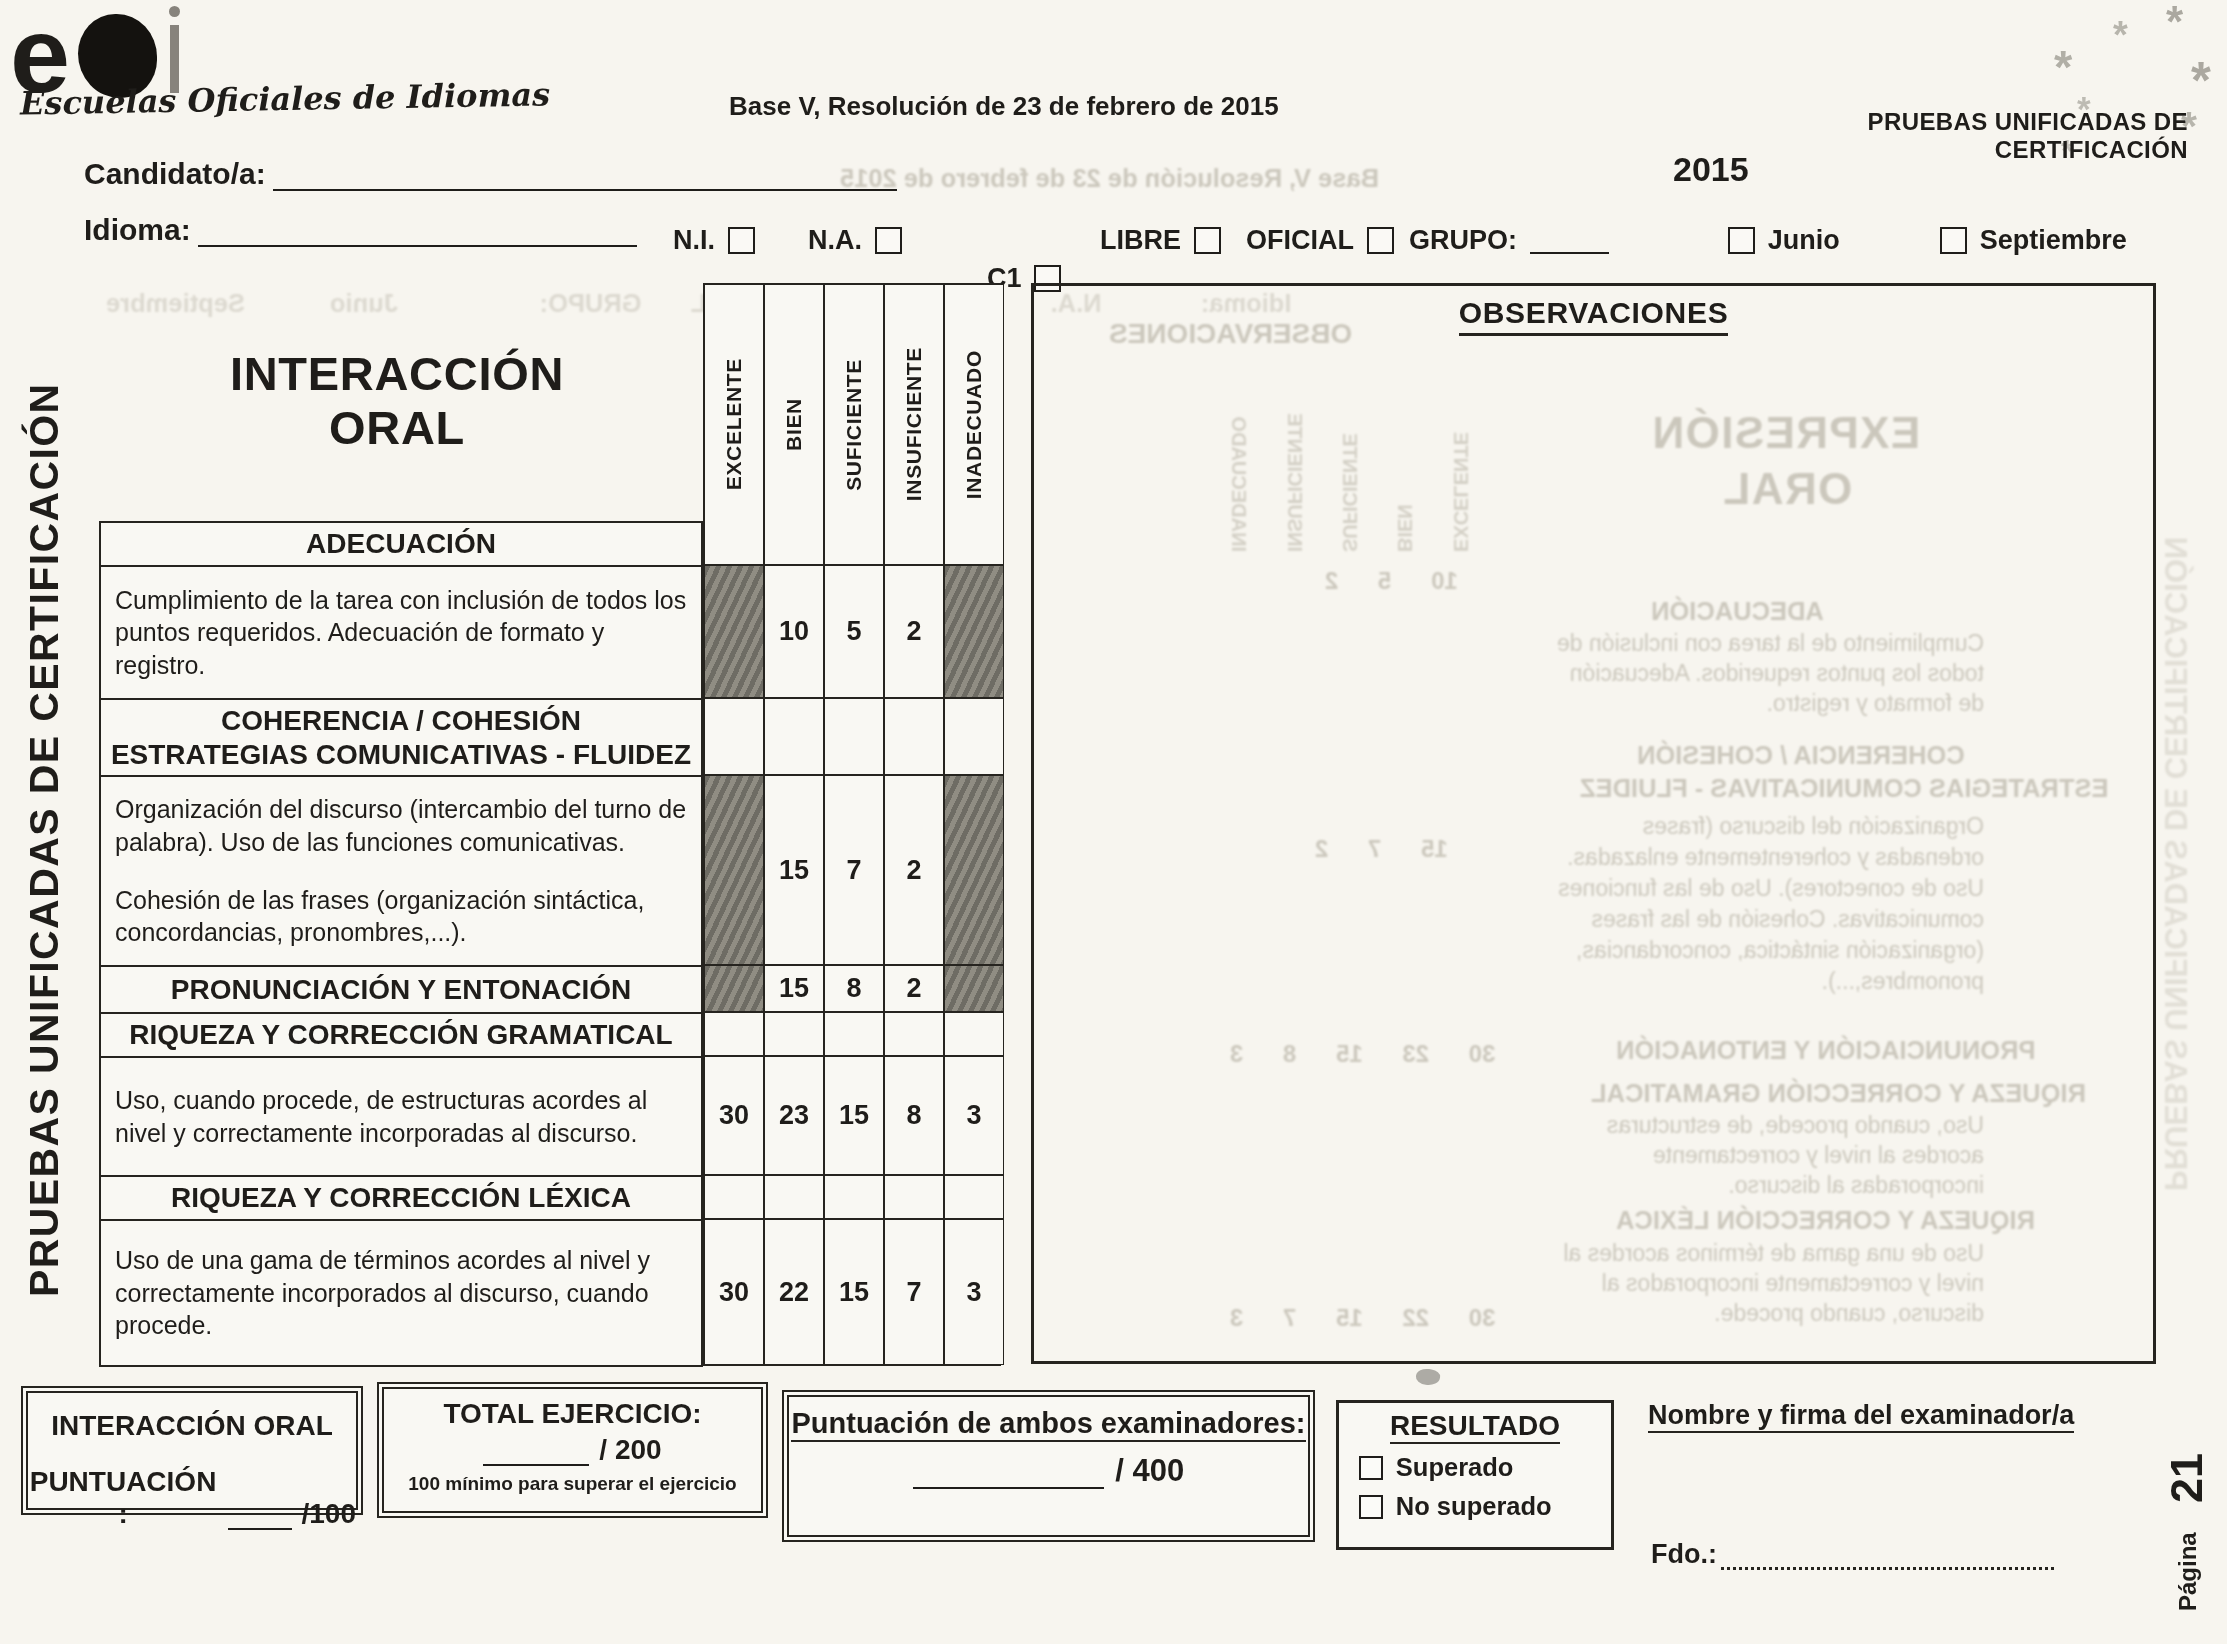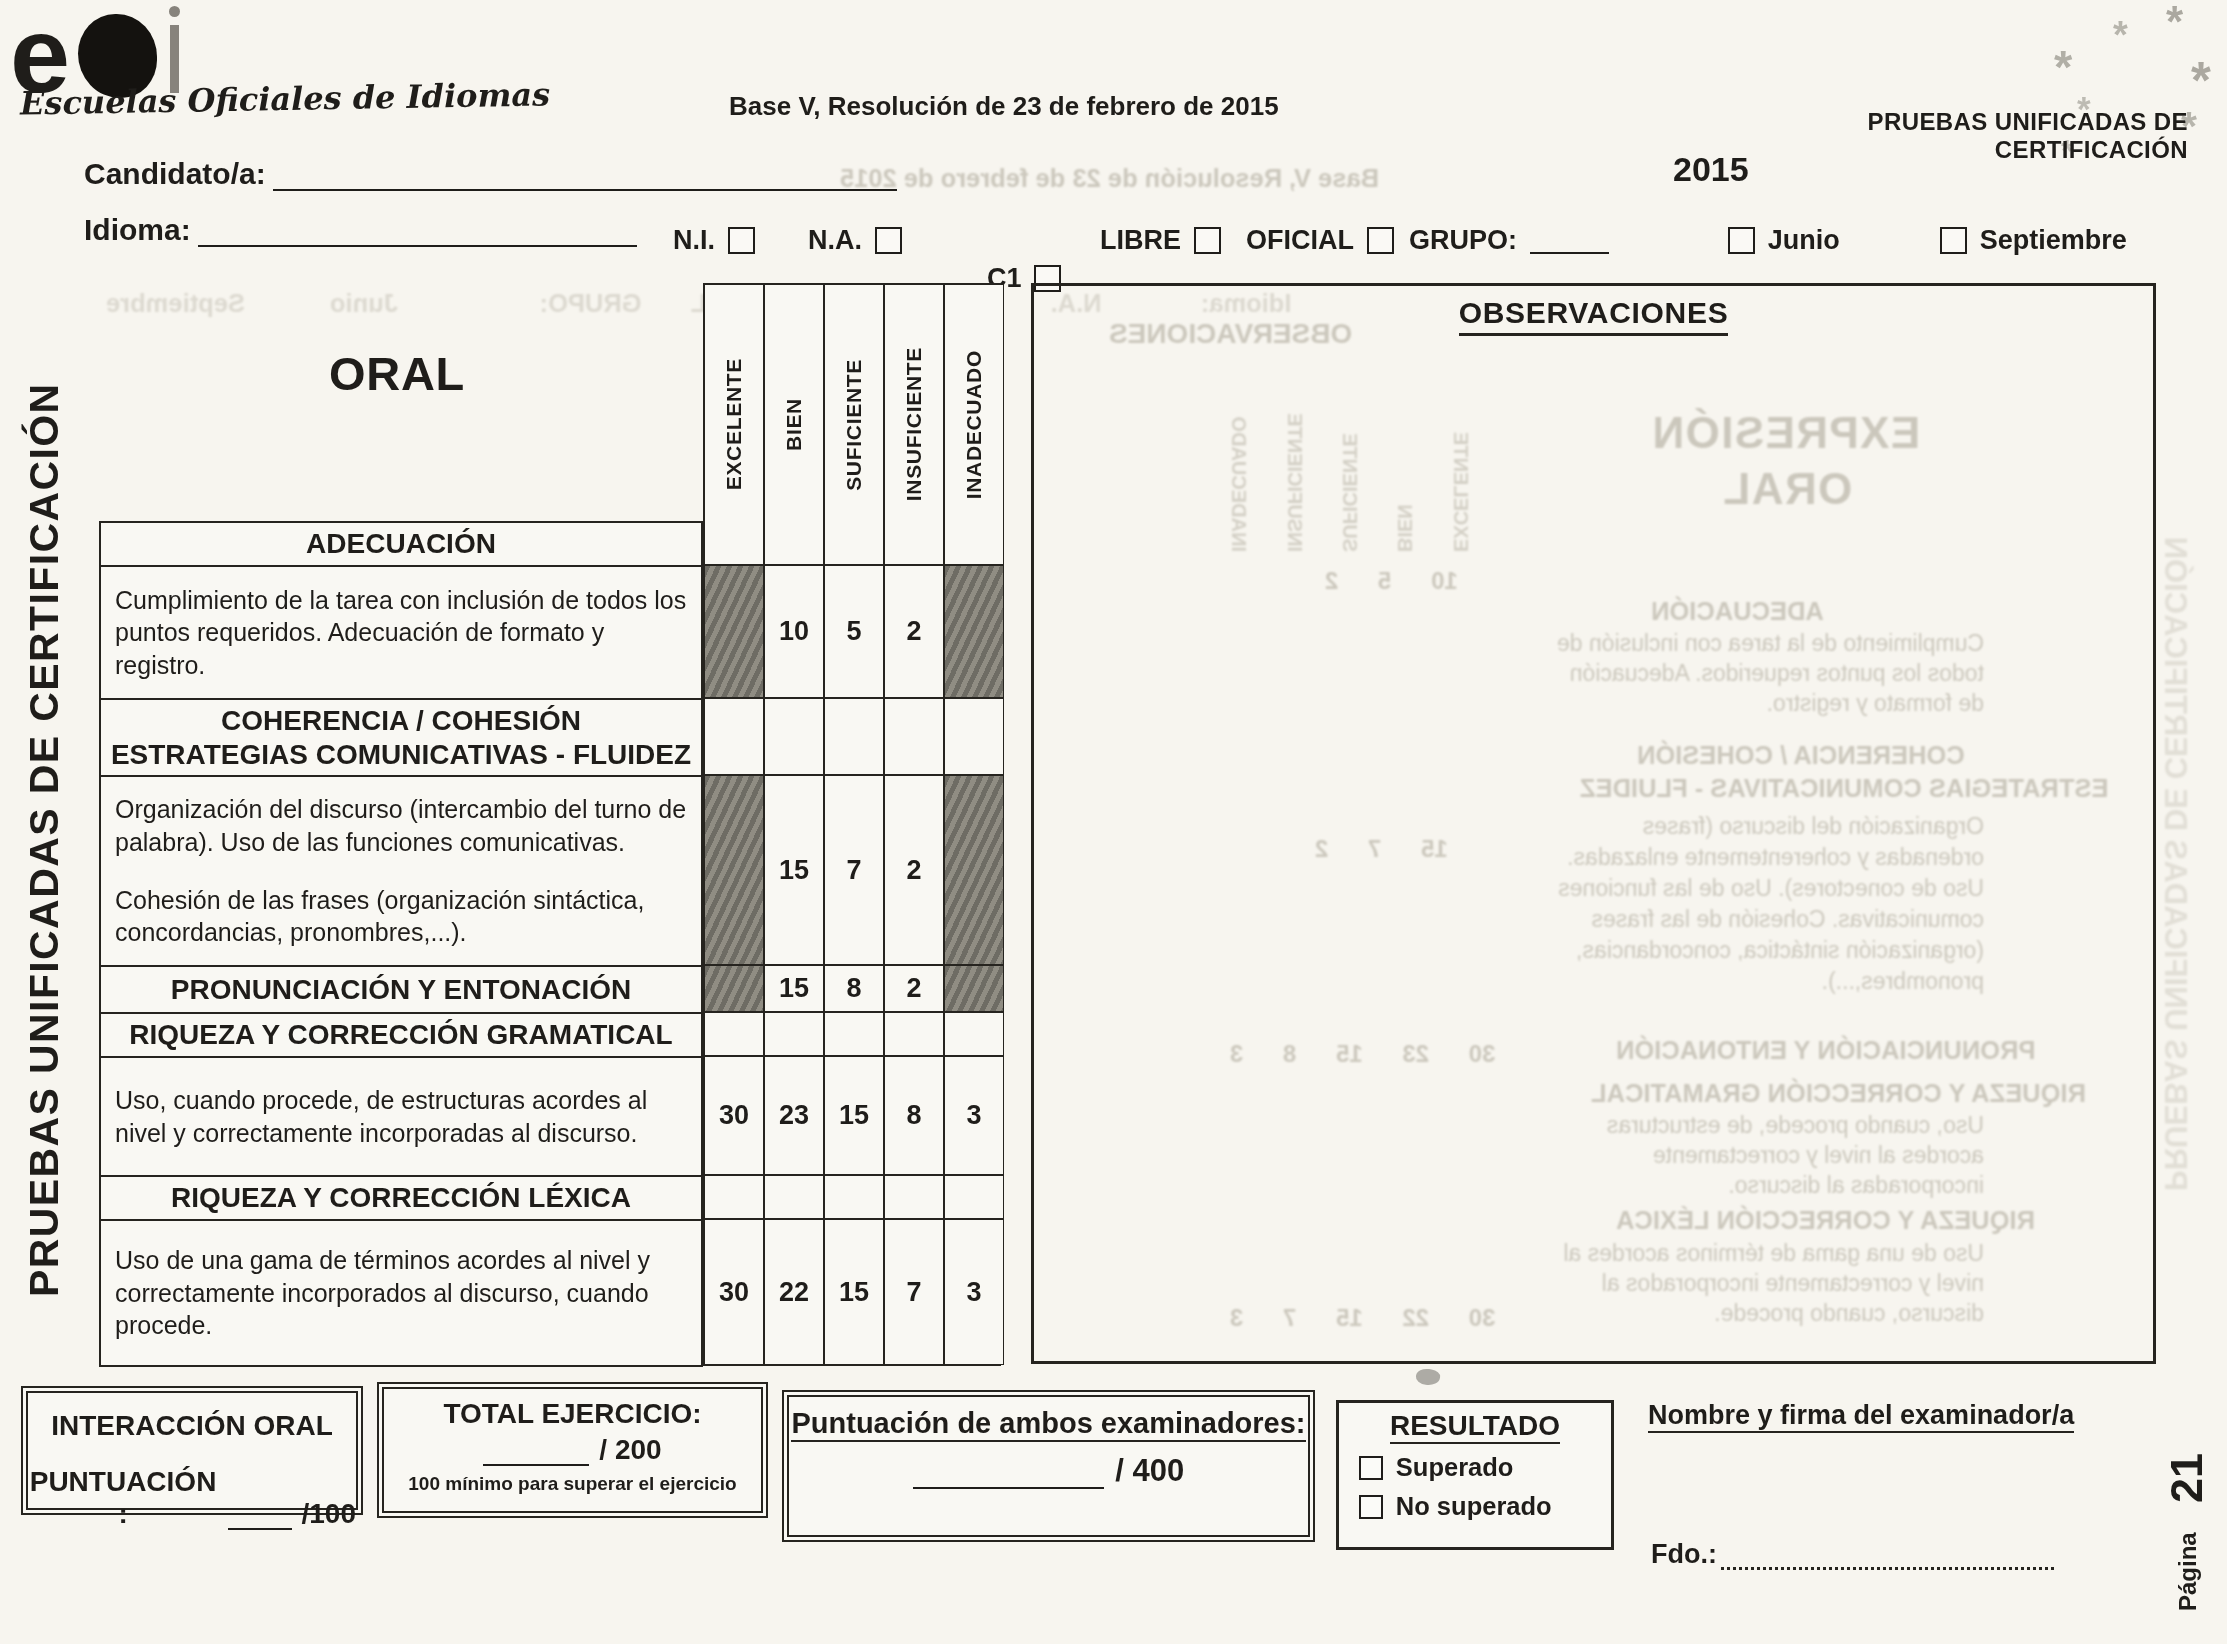--- a/index.html
+++ b/index.html
@@ -173,20 +173,21 @@
       <span>Junio</span>
   </div>
   <div class="abs pair" style="left:1940px; top:225px;">
     <span class="chk"></span>
       <span>Septiembre</span>
   </div>
 
   <div class="abs vert b" style="left:10px; top:305px; height:1070px; width:68px; display:flex; align-items:center; justify-content:center; font-size:41px; letter-spacing:1.4px;">PRUEBAS UNIFICADAS DE CERTIFICACIÓN</div>
 
   <div class="abs rubric-title" style="left:181px; top:347px; width:432px;">
+    <div>INTERACCIÓN</div>
     <div>ORAL</div>
   </div>
 
   <div class="colheads">
     <div>
         <span class="vert">EXCELENTE</span>
       </div>
     <div>
         <span class="vert">BIEN</span>
       </div>

